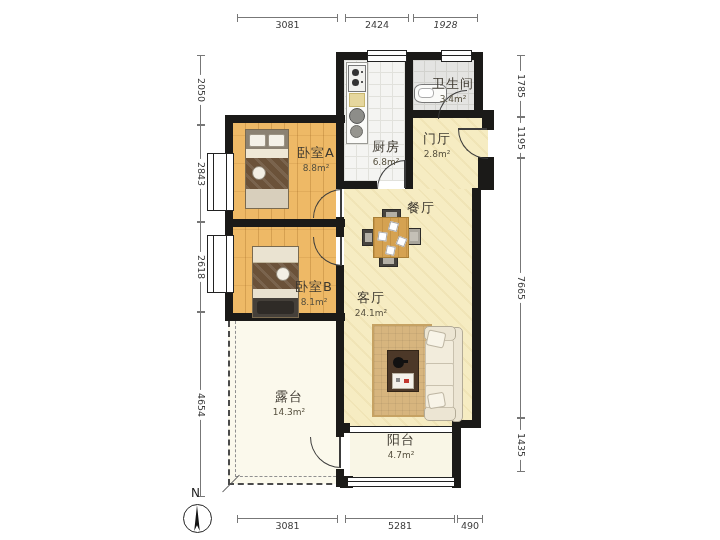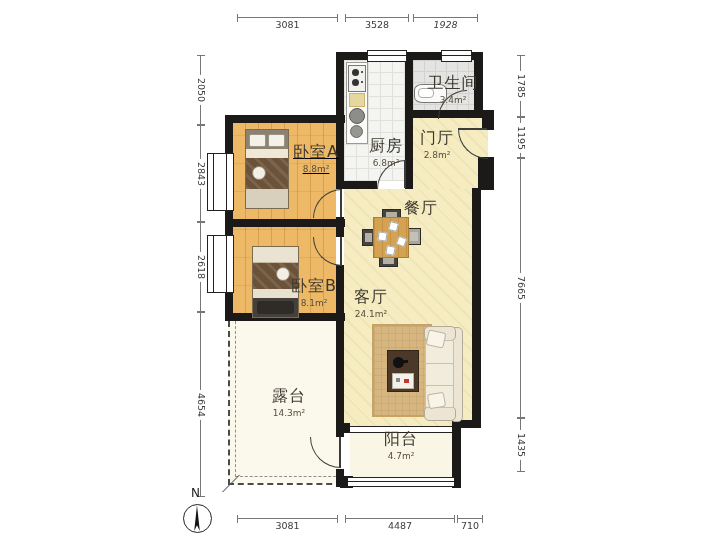--- a/index.html
+++ b/index.html
@@ -28,21 +28,21 @@
   .winv .v2{position:absolute;top:0;bottom:0;left:18px;width:1px;background:#222;}
   .band{position:absolute;background:#fff;border-top:1px solid #222;border-bottom:1px solid #222;}
   .band .mid{position:absolute;left:0;right:0;top:3px;height:1px;background:#222;}
   
   .arc{position:absolute;background:transparent;}
   .arc-nw{border-top:1.4px solid #3c3c3c;border-left:1.4px solid #3c3c3c;border-top-left-radius:100%;}
   .arc-sw{border-bottom:1.4px solid #3c3c3c;border-left:1.4px solid #3c3c3c;border-bottom-left-radius:100%;}
   .leaf{position:absolute;background:#3c3c3c;}
   
   .rlabel{position:absolute;transform:translate(-50%,-50%);text-align:center;white-space:nowrap;}
-  .rname{font-size:16px;color:#3d382f;letter-spacing:1px;}
+  .rname{font-size:13px;color:#3d382f;letter-spacing:1px;}
   .rarea{font-size:9px;color:#56503e;margin-top:1px;}
   
   .dimh{position:absolute;height:0;border-top:1px solid #777;}
   .dimv{position:absolute;width:0;border-left:1px solid #777;}
   .dimh .tkl,.dimh .tkr{position:absolute;top:-4px;width:1px;height:8px;background:#777;}
   .dimh .tkl{left:0;} .dimh .tkr{right:0;}
   .dimv .tkt,.dimv .tkb{position:absolute;left:-4px;height:1px;width:8px;background:#777;}
   .dimv .tkt{top:0;} .dimv .tkb{bottom:0;}
   .dnum{position:absolute;font-size:9.5px;color:#3a3a3a;background:#fff;padding:0 3px;white-space:nowrap;}
   .dimh .dnum{left:50%;top:7px;transform:translate(-50%,-55%);}
@@ -194,21 +194,21 @@
   </div>
   <div class="sofa-part" style="left:450px;top:327px;width:11px;height:93px;"></div>
   <div class="sofa-part" style="left:424px;top:326px;width:30px;height:13px;"></div>
   <div class="sofa-part" style="left:424px;top:406px;width:30px;height:13px;"></div>
   <div class="cushion" style="left:425px;top:340px;width:27px;height:23px;"></div>
   <div class="cushion" style="left:425px;top:363px;width:27px;height:22px;"></div>
   <div class="cushion" style="left:425px;top:385px;width:27px;height:21px;"></div>
   <div class="pillow" style="left:427px;top:331px;width:16px;height:14px;transform:rotate(12deg);"></div>
   <div class="pillow" style="left:428px;top:393px;width:15px;height:13px;transform:rotate(-10deg);"></div>
 
-  <div class="rlabel" style="left:316px;top:158px;text-decoration:underline;">
+  <div class="rlabel" style="left:316px;top:158px;">
     <div class="rname">卧室A</div>
     <div class="rarea">8.8m²</div>
   </div>
   <div class="rlabel" style="left:314px;top:292px;">
     <div class="rname">卧室B</div>
     <div class="rarea">8.1m²</div>
   </div>
   <div class="rlabel" style="left:386px;top:152px;">
     <div class="rname">厨房</div>
     <div class="rarea">6.8m²</div>
@@ -238,42 +238,42 @@
   </div>
 
   <div class="dimh" style="left:237px;top:17px;width:101px;">
     <span class="tkl"></span>
       <span class="tkr"></span>
     <span class="dnum">3081</span>
   </div>
   <div class="dimh" style="left:345px;top:17px;width:64px;">
     <span class="tkl"></span>
       <span class="tkr"></span>
-    <span class="dnum">3528</span>
+    <span class="dnum">2424</span>
   </div>
   <div class="dimh" style="left:413px;top:17px;width:65px;font-style:italic;">
     <span class="tkl"></span>
       <span class="tkr"></span>
     <span class="dnum">1928</span>
   </div>
 
   <div class="dimh" style="left:237px;top:518px;width:101px;">
     <span class="tkl"></span>
       <span class="tkr"></span>
     <span class="dnum">3081</span>
   </div>
   <div class="dimh" style="left:345px;top:518px;width:110px;">
     <span class="tkl"></span>
       <span class="tkr"></span>
-    <span class="dnum">4487</span>
+    <span class="dnum">5281</span>
   </div>
   <div class="dimh" style="left:457px;top:518px;width:26px;">
     <span class="tkl"></span>
       <span class="tkr"></span>
-    <span class="dnum">710</span>
+    <span class="dnum">490</span>
   </div>
 
   <div class="dimv" style="left:200px;top:55px;height:70px;">
     <span class="tkt"></span>
       <span class="tkb"></span>
     <span class="dnum">2050</span>
   </div>
   <div class="dimv" style="left:200px;top:125px;height:97px;">
     <span class="tkt"></span>
       <span class="tkb"></span>

